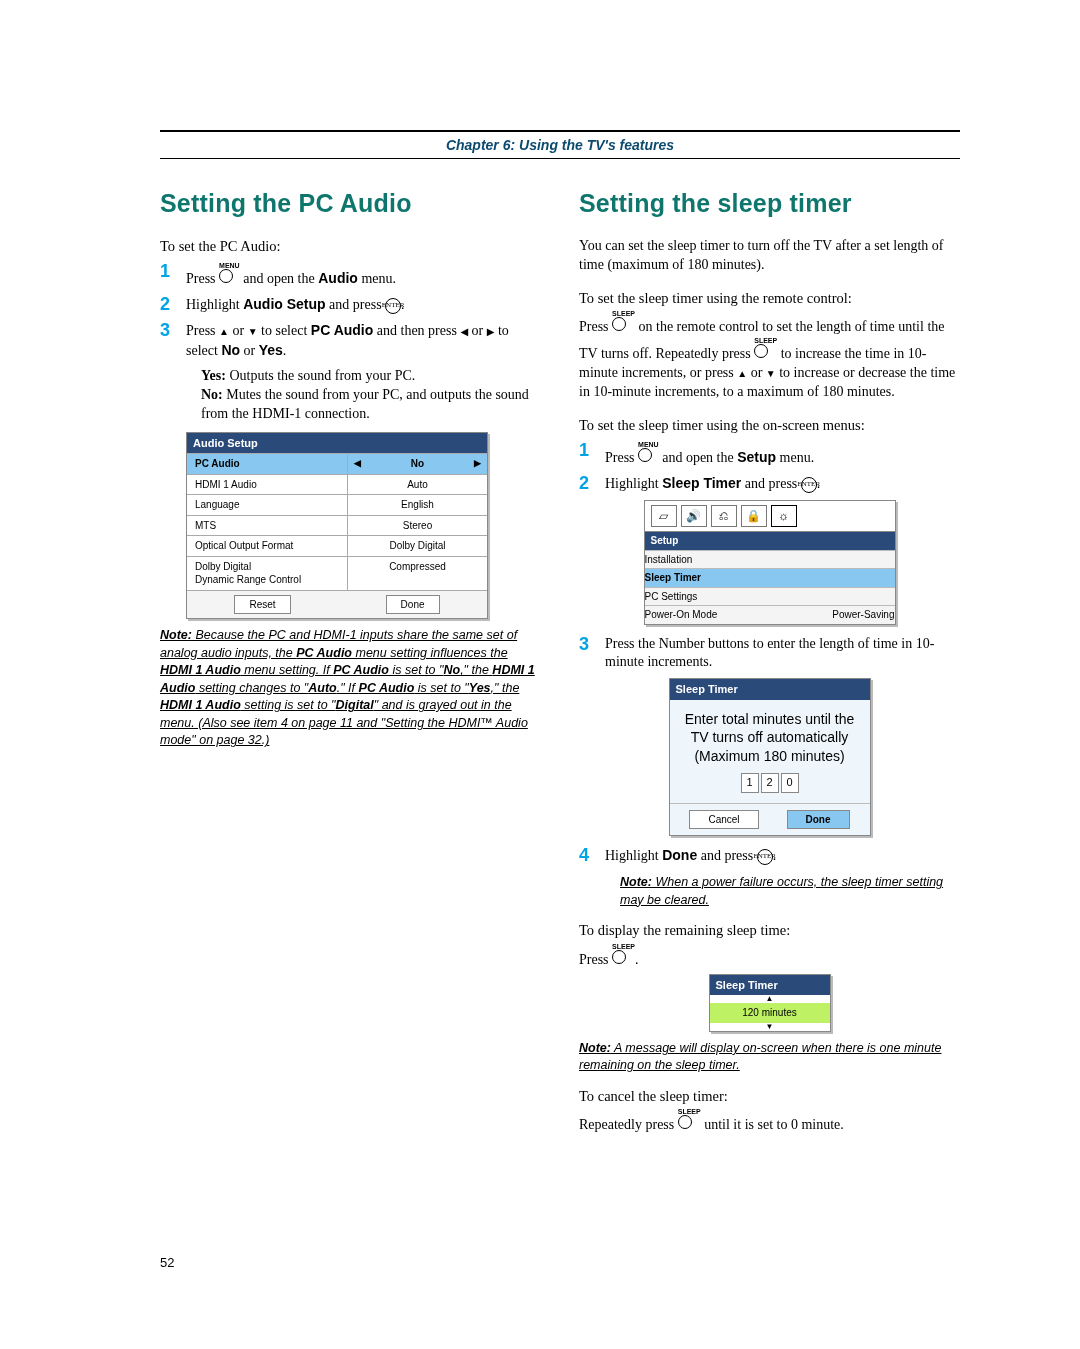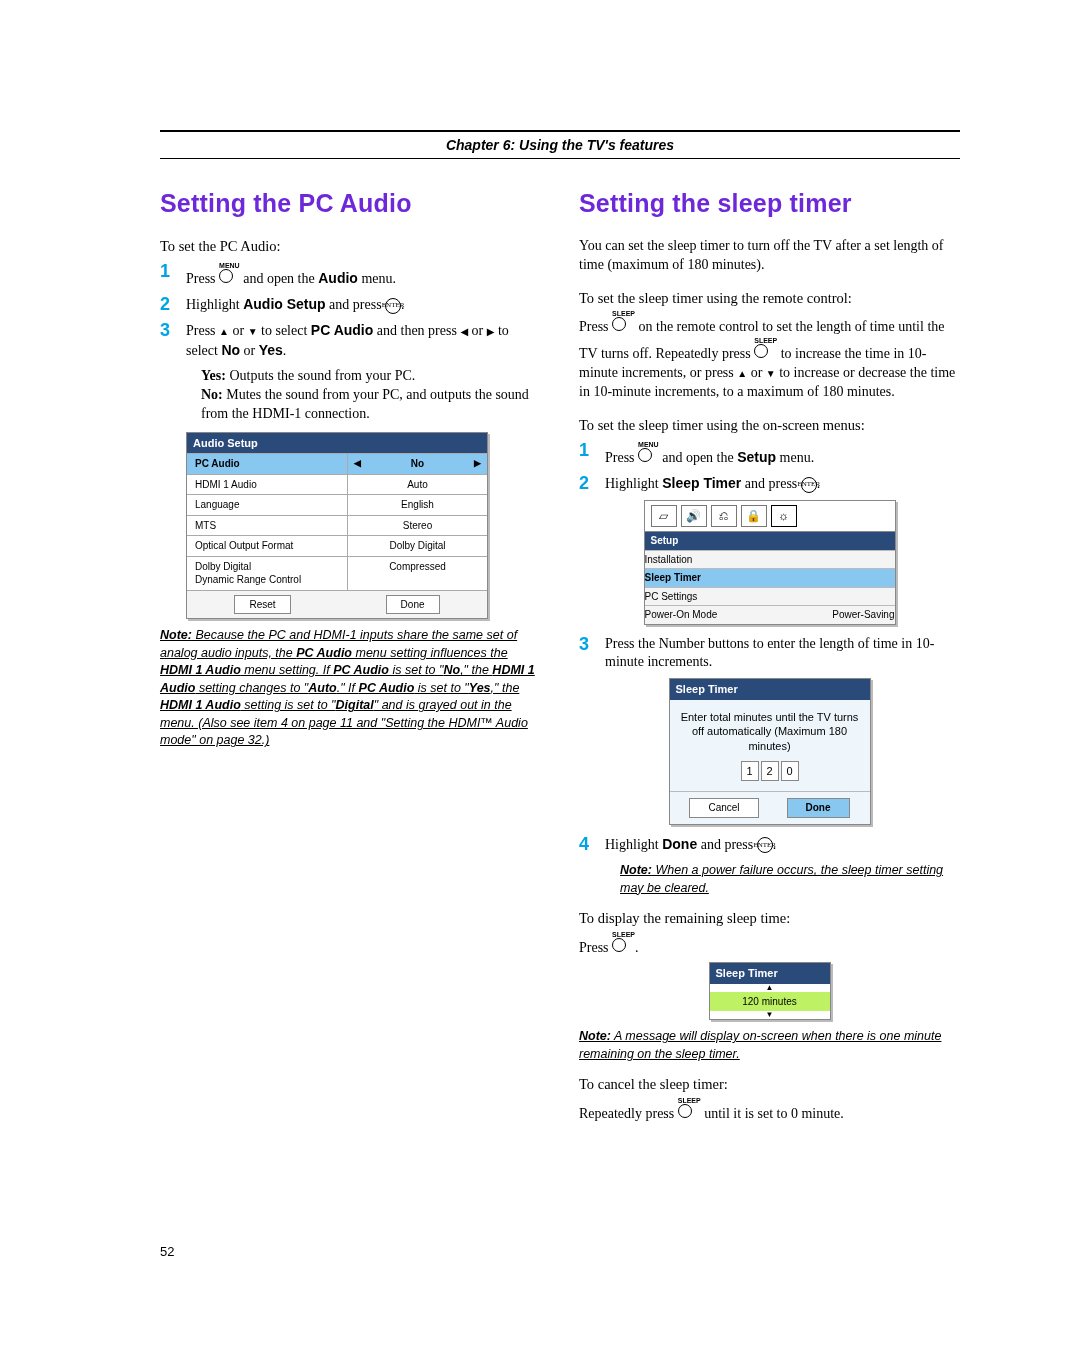--- a/index.html
+++ b/index.html
@@ -17,36 +17,36 @@
     border-top: 2px solid #000;
     border-bottom: 1px solid #000;
     text-align: center;
     padding: 4px 0;
     margin-bottom: 28px;
   }
   .chapter-bar span {
     font-family: Arial, Helvetica, sans-serif;
     font-weight: bold;
     font-style: italic;
-    color: #000000;
+    color: #0c4a6e;
     font-size: 14px;
   }
   .columns {
     display: flex;
     gap: 38px;
   }
   .col {
     flex: 1;
     font-size: 14px;
     line-height: 1.35;
   }
   h1.section {
     font-family: Arial, Helvetica, sans-serif;
     font-weight: 900;
-    color: #6d28d9;
+    color: #0f766e;
     font-size: 25px;
     margin: 0 0 16px 0;
     letter-spacing: 0.2px;
   }
   .subhead {
     font-weight: normal;
     font-size: 14.5px;
     margin: 12px 0 2px 0;
   }
   .steps {
@@ -213,21 +213,21 @@
     width: 200px;
     margin: 6px auto 10px auto;
     font-family: Arial, Helvetica, sans-serif;
     font-size: 10px;
     text-align: center;
     border: 1px solid #888;
     box-shadow: 2px 2px 0 #bbb;
     background: #eef6fb;
   }
   .osd-sleep .osd-title { text-align: left; }
-  .sleep-msg { padding: 10px 10px 4px; font-size: 11px; line-height: 1.3; }
+  .sleep-msg { padding: 10px 10px 4px; font-size: 14px; line-height: 1.3; }
   .sleep-digits {
     display: inline-flex;
     margin: 4px auto 10px;
   }
   .sleep-digits span {
     width: 16px; height: 18px;
     border: 1px solid #888; margin: 0 1px;
     background:#fff;
     display:flex; align-items:center; justify-content:center;
     font-size: 11px;

